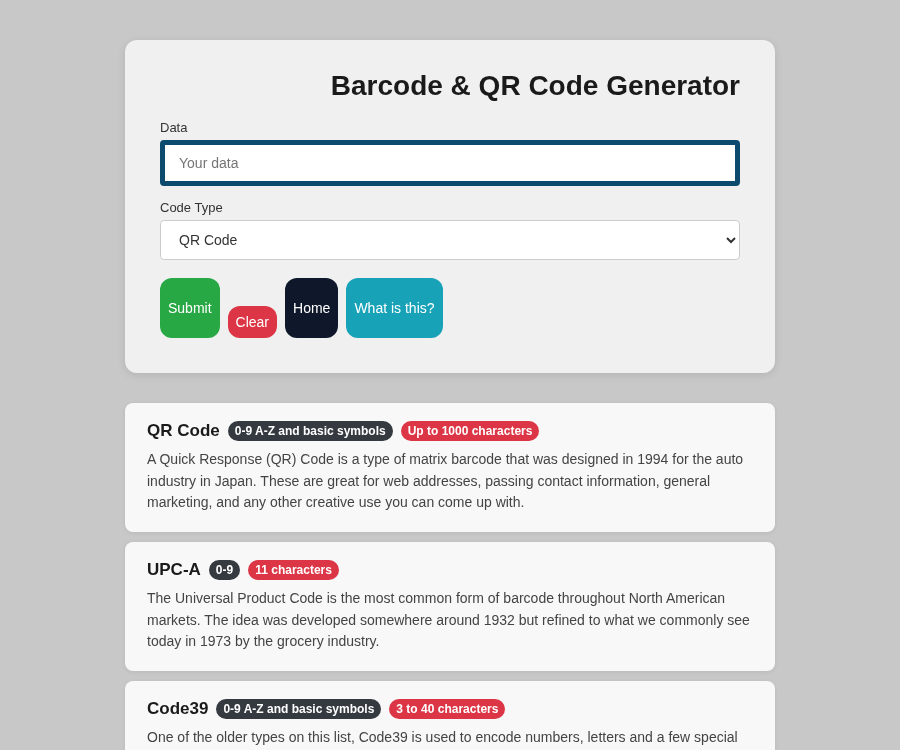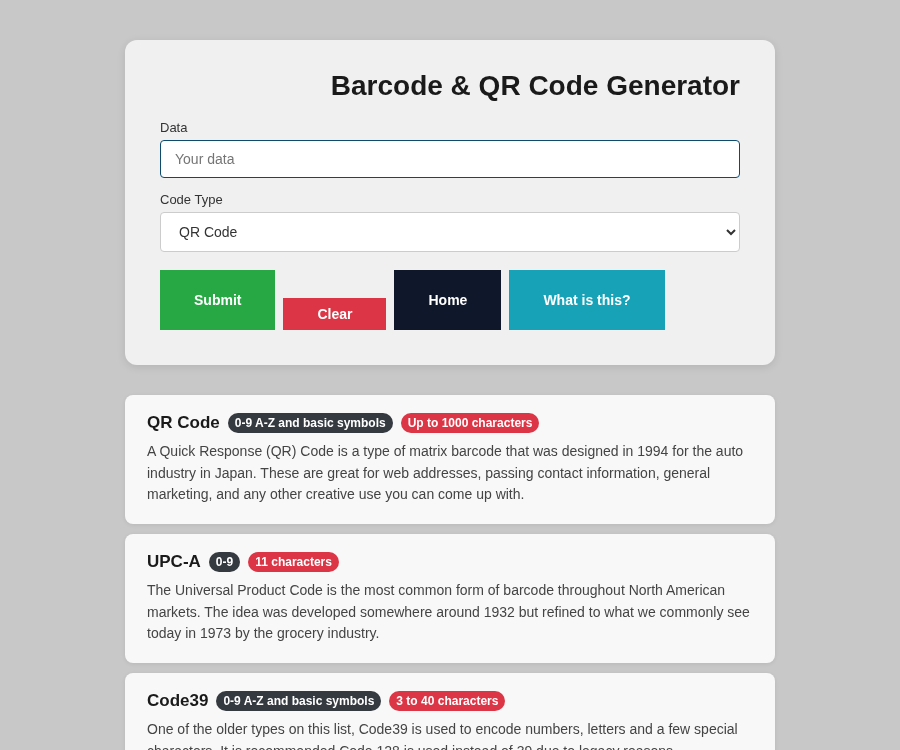--- a/index.html
+++ b/index.html
@@ -30,21 +30,21 @@
     .form-label {
       font-size: 13px;
       color: #333;
       margin-bottom: 5px;
       display: block;
     }
 
     .data-input {
       width: 100%;
       padding: 10px 14px;
-      border: 1px solid #0c4a6e;
+      border: 5px solid #0c4a6e;
       border-radius: 4px;
       font-size: 14px;
       color: #999;
       background: #fff;
       margin-bottom: 14px;
     }
 
     .code-type-select {
       width: 100%;
       padding: 10px 14px;
@@ -57,25 +57,25 @@
       appearance: auto;
     }
 
     .button-row {
       display: flex;
       gap: 8px;
       flex-wrap: wrap;
     }
 
     .btn {
-      padding: 8px 34px;
+      padding: 8px 8px;
       border: none;
-      border-radius: 0;
+      border-radius: 12px;
       font-size: 14px;
-      font-weight: 700;
+      font-weight: 400;
       cursor: pointer;
       color: #fff;
     }
 
     .btn-submit { background: #28a745; }
     .btn-clear { background: #dc3545; margin-top: 28px; }
     .btn-home { background: #0f172a; }
     .btn-whatisthis { background: #17a2b8; text-align: center; }
 
     

